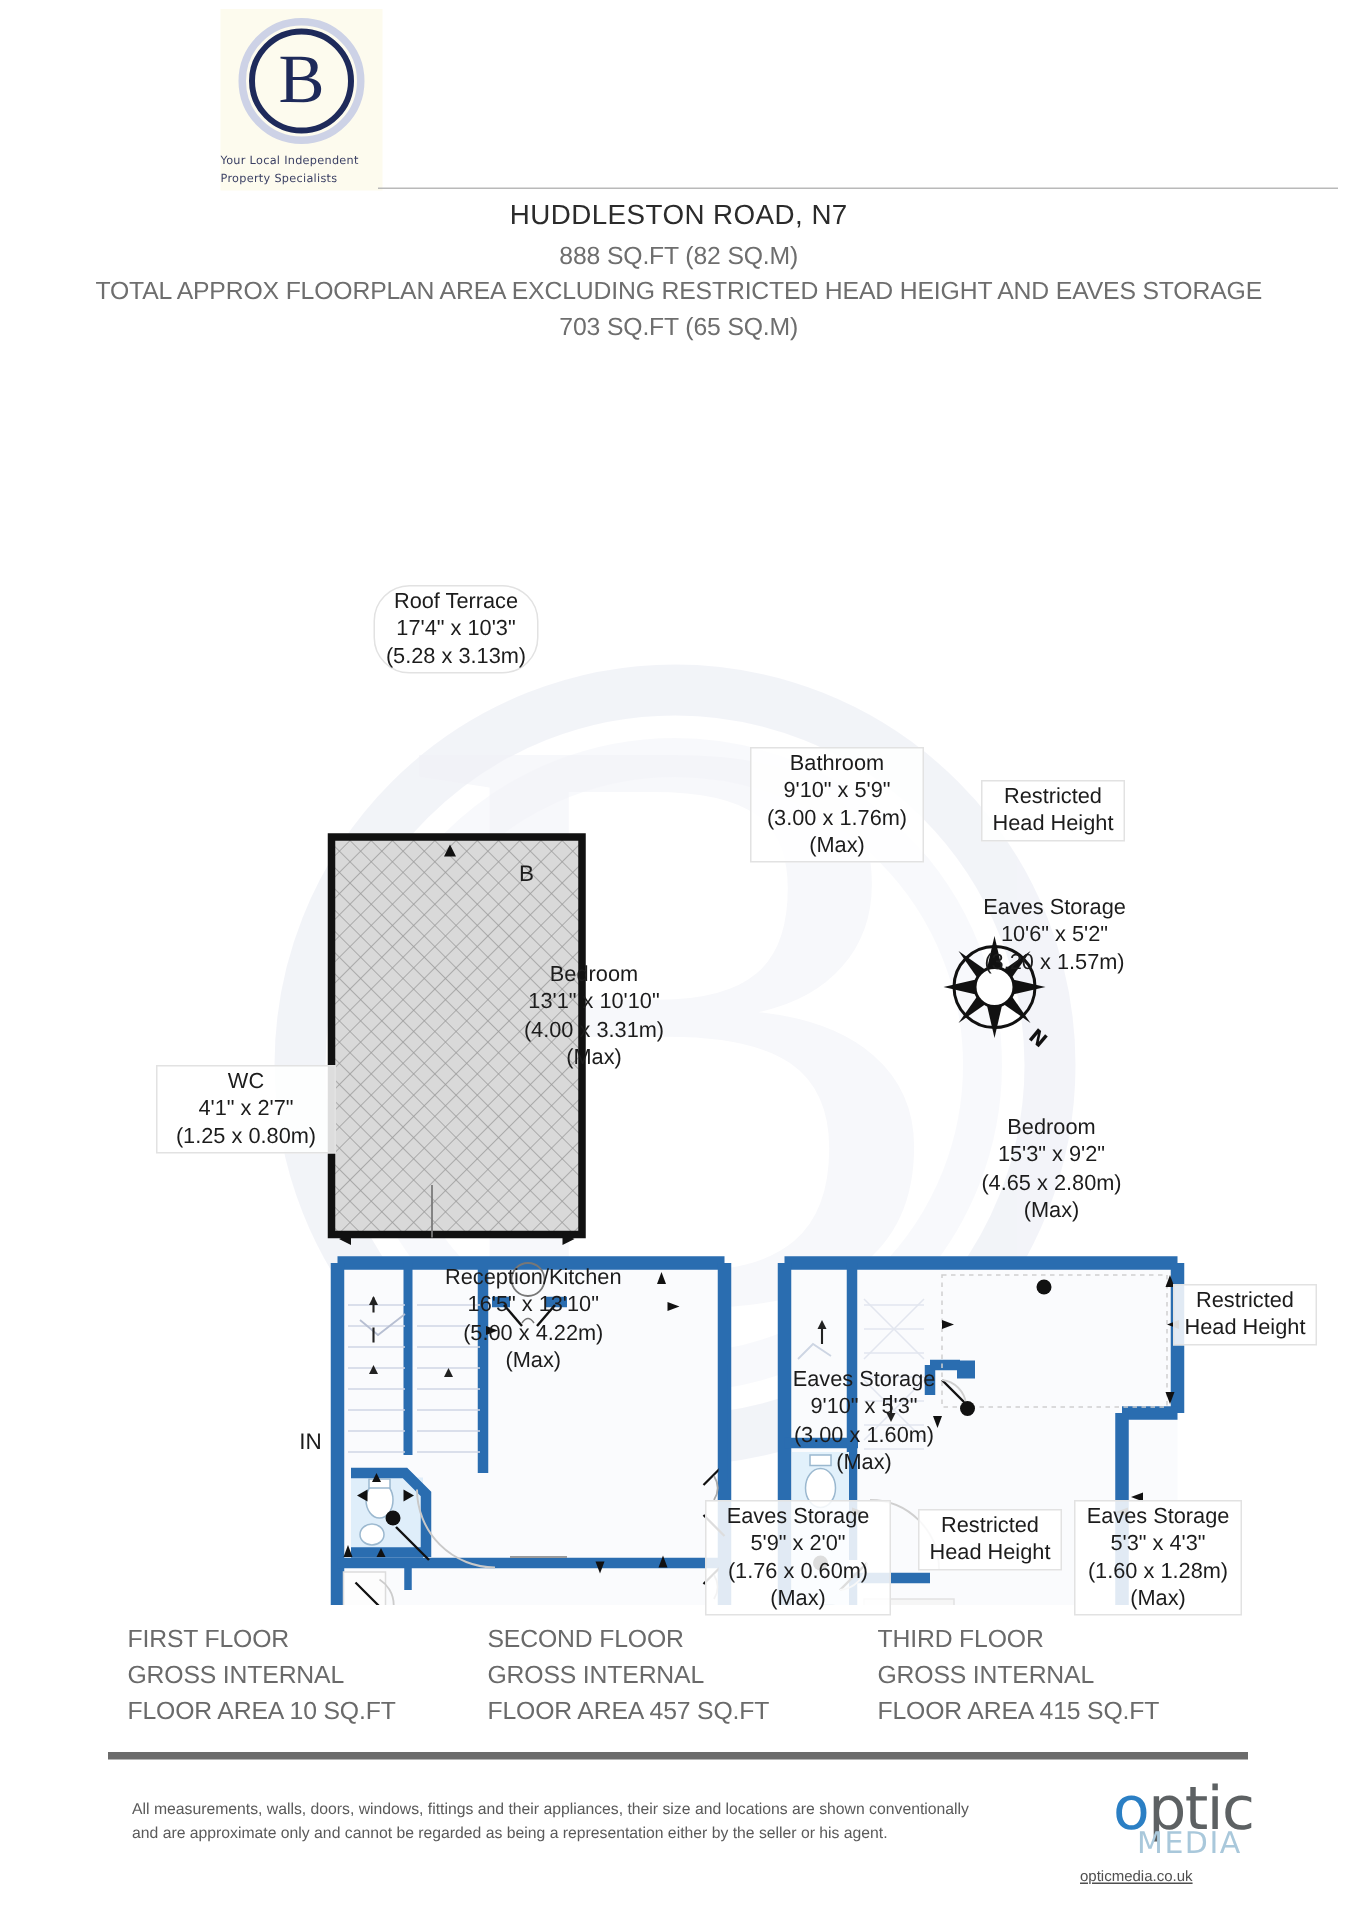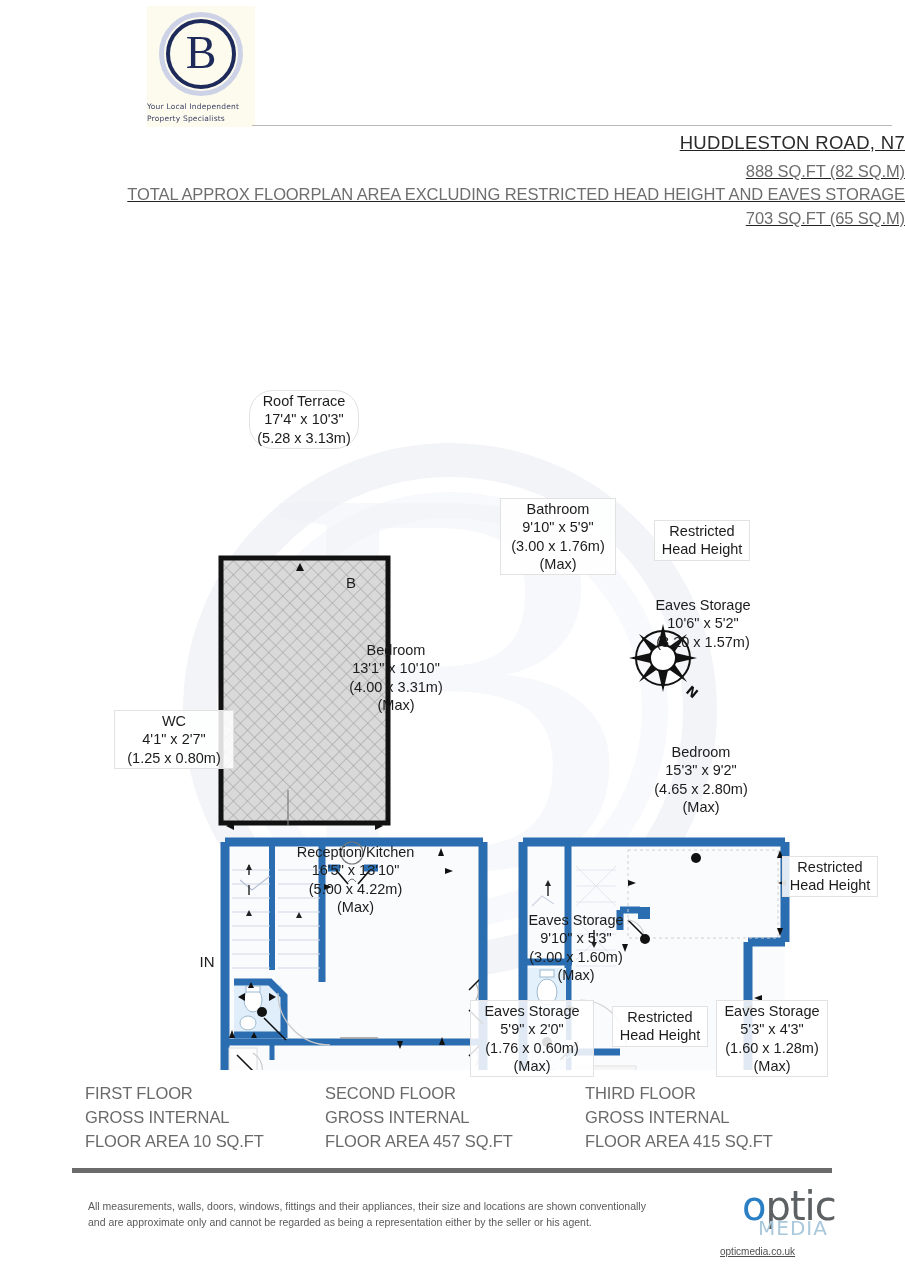--- a/index.html
+++ b/index.html
@@ -45,21 +45,21 @@
     font-family: "DejaVu Sans", sans-serif;
     font-size: 7.5px; color: #3a3f63; letter-spacing: .2px;
     text-align: left; line-height: 1.55; margin-top: 1px;
   }
 
   #header-rule {
     position: absolute; left: 252px; top: 125px;
     width: 640px; height: 1px; background: #b9b9b9;
   }
 
-  #header-text { position: absolute; left: 0; top: 132px; width: 905px; text-align: right; text-decoration: underline; }
+  #header-text { position: absolute; left: 0; top: 132px; width: 905px; text-align: center; }
   #prop-title {
     font-size: 18.5px; color: #2b2b2b; letter-spacing: .3px;
     margin-bottom: 6px;
   }
   .area-line {
     font-size: 16.5px; color: #6e6e6e; line-height: 1.42;
     letter-spacing: -.1px; white-space: nowrap;
   }
 
   
@@ -438,21 +438,21 @@
       <text x="22" y="34" font-family="DejaVu Sans, sans-serif" font-size="13" font-weight="bold" fill="#111" transform="rotate(40,22,34)">N</text>
     </g>
   </svg>
 
   <div class="lbl" style="left:249px; top:120px; width:110px;border-radius:24px;">
     <span class="ln">Roof Terrace</span>
     <span class="ln">17'4" x 10'3"</span>
     <span class="ln">(5.28 x 3.13m)</span>
   </div>
 
-  <div class="lbl" style="left:114px; top:440px; width:120px;">
+  <div class="lbl" style="left:104px; top:440px; width:120px;">
     <span class="ln">WC</span>
     <span class="ln">4'1" x 2'7"</span>
     <span class="ln">(1.25 x 0.80m)</span>
   </div>
 
   <div class="lbl plain" style="left:336px; top:370px; width:120px;">
     <span class="ln">Bedroom</span>
     <span class="ln">13'1" x 10'10"</span>
     <span class="ln">(4.00 x 3.31m)</span>
     <span class="ln">(Max)</span>

